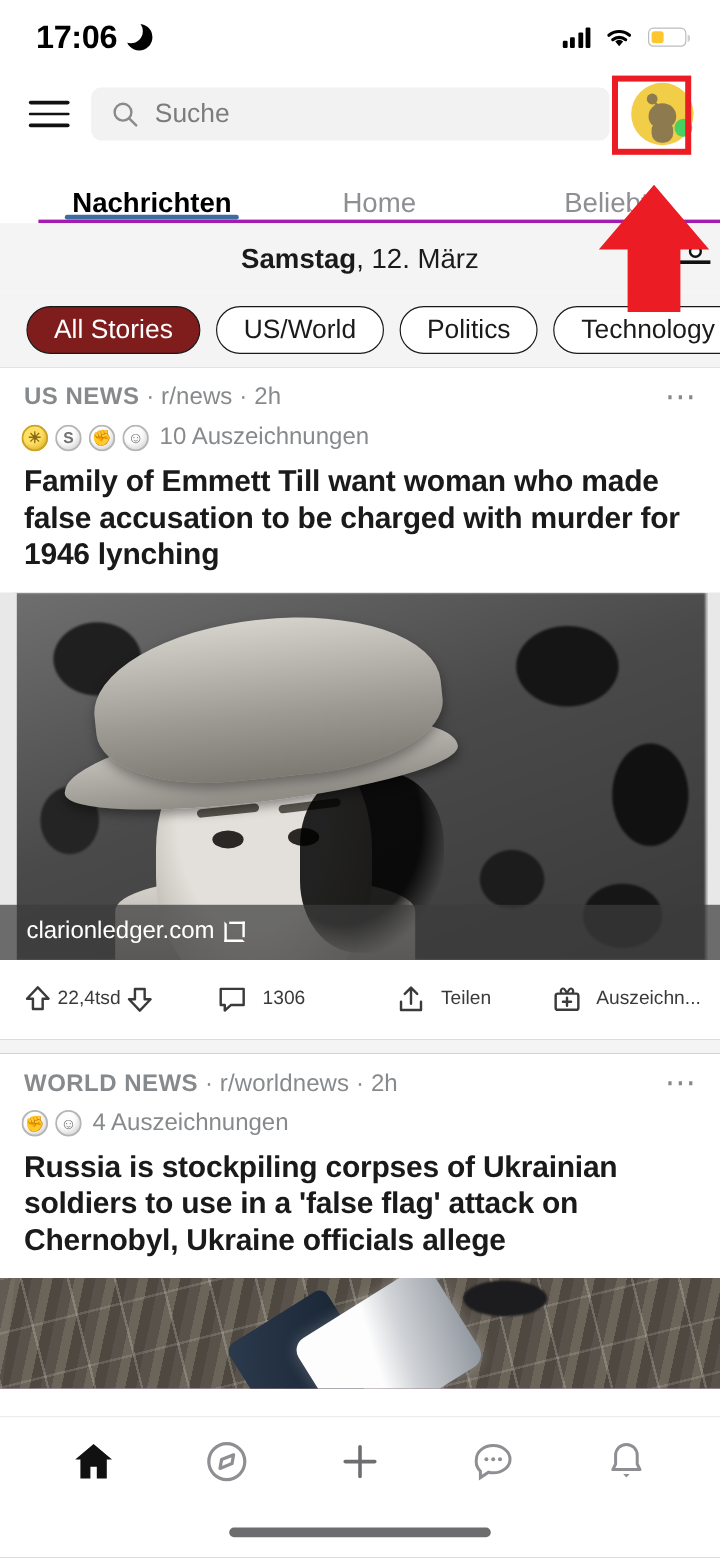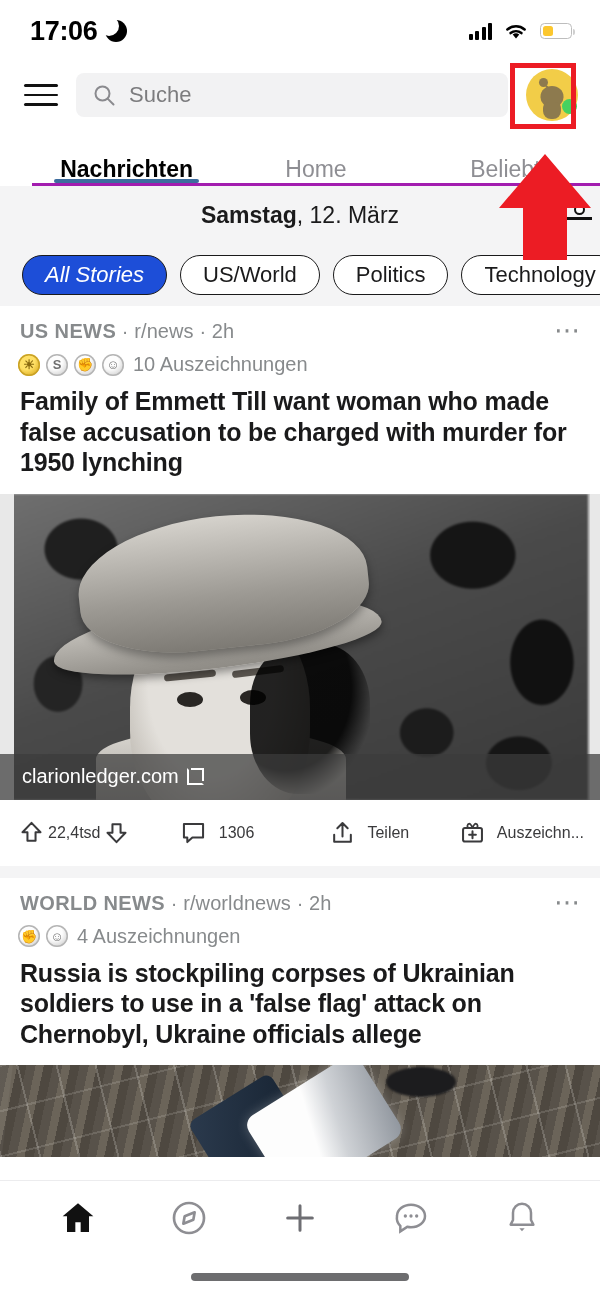--- a/index.html
+++ b/index.html
@@ -122,21 +122,21 @@
   
   .chiprow{
     height:62px; background:#f4f4f5; display:flex; align-items:center;
     gap:13px; padding:0 0 0 22px; overflow:hidden;
   }
   .chip{
     height:40px; border-radius:20px; border:1.6px solid #1a1a1b;
     display:flex; align-items:center; padding:0 22px; font-size:22px;
     color:#1a1a1b; background:#fff; white-space:nowrap; flex:0 0 auto;
   }
-  .chip.active{ background:#1d4ed8; color:#fff; border-color:#1a1a1b;font-style:italic; }
+  .chip.active{ background:#7f1d1d; color:#fff; border-color:#1a1a1b; }
 
   
   .feed { background:#a21caf; }
   .post { background:#fff; padding-top:14px; }
   .post-head{
     display:flex; align-items:flex-start; justify-content:space-between;
     padding:0 18px 0 20px;
   }
   .post-meta{ font-size:20px; color:#878a8c; letter-spacing:0.1px; }
   .post-meta b{ color:#878a8c; font-weight:700; letter-spacing:0.4px; }
@@ -416,21 +416,21 @@
             <div class="aw-glyph">S</div>
           </div>
         <div class="aw silver">
             <div class="aw-glyph">✊</div>
           </div>
         <div class="aw silver">
             <div class="aw-glyph">☺</div>
           </div>
         <div class="awards-label">10 Auszeichnungen</div>
       </div>
-      <div class="post-title">Family of Emmett Till want woman who made false accusation to be charged with murder for 1950 lynching</div>
+      <div class="post-title">Family of Emmett Till want woman who made false accusation to be charged with murder for 1946 lynching</div>
 
       <div class="post-media">
         <div class="photo1">
           <div class="p1-bg"></div>
           <div class="p1-frameL"></div>
             <div class="p1-frameR"></div>
           <div class="p1-collar"></div>
           <div class="p1-tie"></div>
           <div class="p1-face"></div>
           <div class="p1-brow l"></div>

